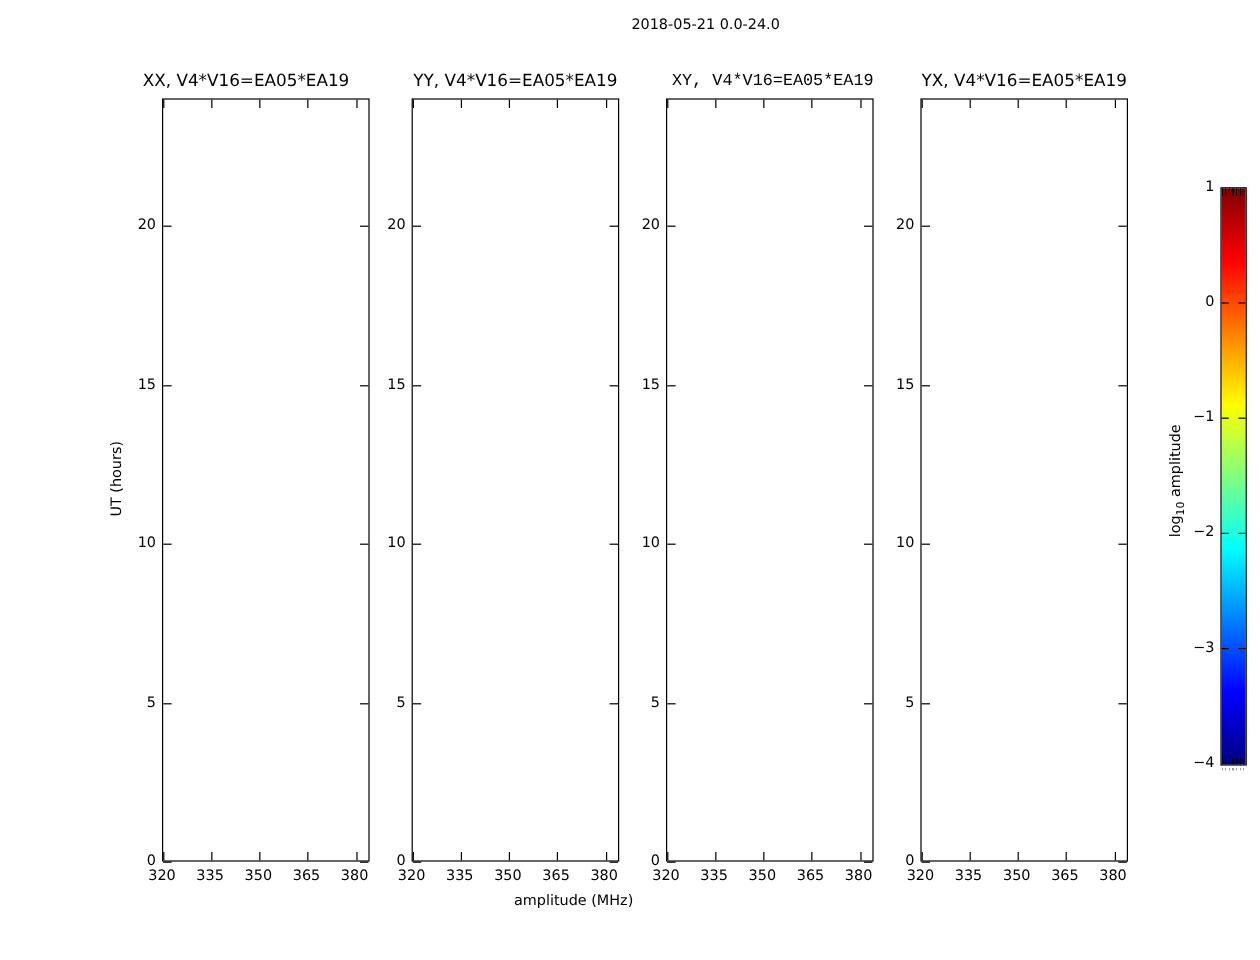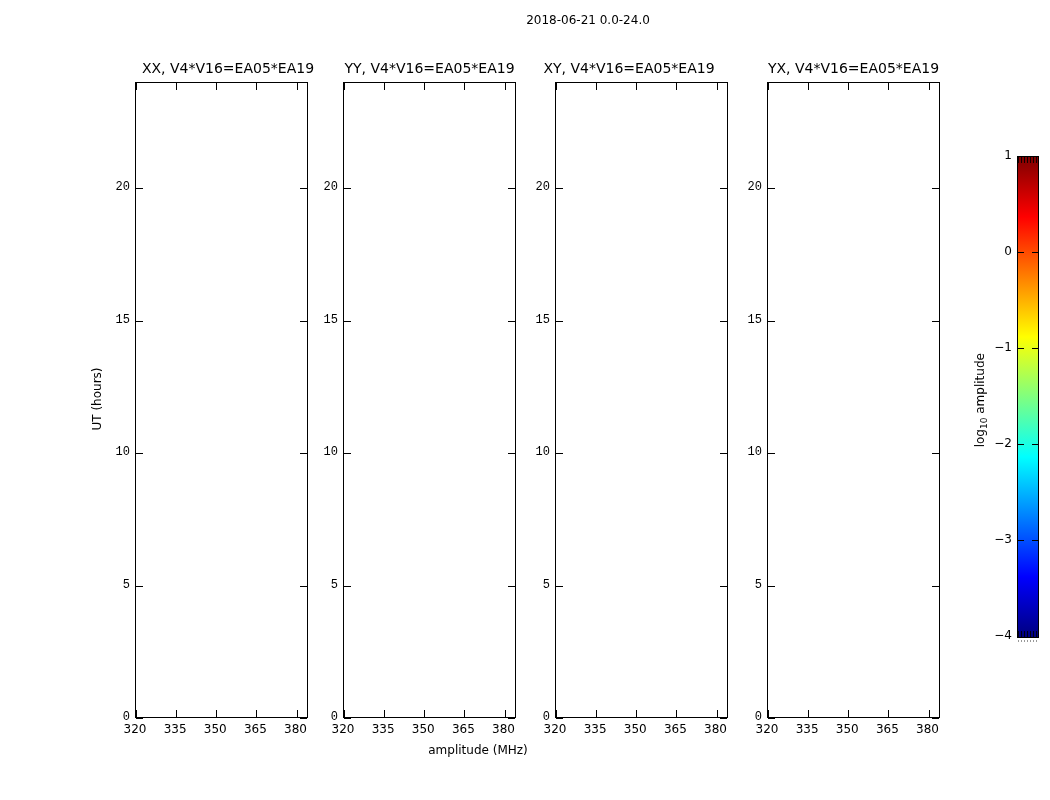--- a/index.html
+++ b/index.html
@@ -7,36 +7,36 @@
     position:relative;width:1050px;height:800px;background:#ffffff;
     font-family:"DejaVu Sans","Liberation Sans",sans-serif;color:#000;
     overflow:hidden;
   }
   .fig-title{position:absolute;top:13px;left:588px;transform:translateX(-50%);
     font-size:12px;white-space:nowrap;}
   .panel{position:absolute;border:1px solid #000;background:#fff;box-sizing:border-box;}
   .panel-title{position:absolute;transform:translateX(-50%);font-size:14px;white-space:nowrap;}
   .tick{position:absolute;background:#000;}
   .xtick-label{position:absolute;transform:translateX(-50%);font-size:12px;white-space:nowrap;}
-  .ytick-label{position:absolute;font-size:12px;text-align:right;white-space:nowrap;font-family:Liberation Mono, monospace;}
+  .ytick-label{position:absolute;font-size:12px;text-align:right;white-space:nowrap;}
   .axis-label{position:absolute;font-size:12px;white-space:nowrap;text-align:center;}
   .rot{transform:rotate(-90deg);}
   .cb-bar{position:absolute;border:1px solid #000;box-sizing:content-box;}
   .cb-comb{position:absolute;left:0;right:0;height:6px;
     background:repeating-linear-gradient(90deg, rgba(0,0,0,0.85) 0 1px, transparent 1px 3px);}
   .cb-dots{position:absolute;height:2px;
     background:repeating-linear-gradient(90deg,#999 0 1px,transparent 1px 3px);}
   .cb-tick-label{position:absolute;font-size:12px;text-align:right;white-space:nowrap;}
   sub{font-size:9px;}
 </style>
 </head>
 <body>
 
 <div id="figure">
-  <div class="fig-title">2018-06-21 0.0-24.0</div>
+  <div class="fig-title">2018-05-21 0.0-24.0</div>
 
   <div id="panels-root">
       <div class="panel" style="left: 135px; top: 82px; width: 173px; height: 636px;">
         <div class="tick" style="left: 0px; bottom: 0px; width: 1px; height: 7px;"></div>
         <div class="tick" style="left: 0px; top: 0px; width: 1px; height: 7px;"></div>
         <div class="tick" style="left: 40.1px; bottom: 0px; width: 1px; height: 7px;"></div>
         <div class="tick" style="left: 40.1px; top: 0px; width: 1px; height: 7px;"></div>
         <div class="tick" style="left: 80.3px; bottom: 0px; width: 1px; height: 7px;"></div>
         <div class="tick" style="left: 80.3px; top: 0px; width: 1px; height: 7px;"></div>
         <div class="tick" style="left: 120.4px; bottom: 0px; width: 1px; height: 7px;"></div>
@@ -47,21 +47,21 @@
         <div class="tick" style="right: 0px; top: 635px; width: 7px; height: 1px;"></div>
         <div class="tick" style="left: 0px; top: 502.5px; width: 7px; height: 1px;"></div>
         <div class="tick" style="right: 0px; top: 502.5px; width: 7px; height: 1px;"></div>
         <div class="tick" style="left: 0px; top: 370px; width: 7px; height: 1px;"></div>
         <div class="tick" style="right: 0px; top: 370px; width: 7px; height: 1px;"></div>
         <div class="tick" style="left: 0px; top: 237.5px; width: 7px; height: 1px;"></div>
         <div class="tick" style="right: 0px; top: 237.5px; width: 7px; height: 1px;"></div>
         <div class="tick" style="left: 0px; top: 105px; width: 7px; height: 1px;"></div>
         <div class="tick" style="right: 0px; top: 105px; width: 7px; height: 1px;"></div>
       </div>
-      <div class="panel-title" style="left: 228px; top: 60px;">XX, V4*V16=EA05*EA19</div>
+      <div class="panel-title" style="left: 205px; top: 60px;">XX, V4*V16=EA05*EA19</div>
       <div class="xtick-label" style="left: 135px; top: 722px;">320</div>
       <div class="xtick-label" style="left: 175.1px; top: 722px;">335</div>
       <div class="xtick-label" style="left: 215.3px; top: 722px;">350</div>
       <div class="xtick-label" style="left: 255.4px; top: 722px;">365</div>
       <div class="xtick-label" style="left: 295.5px; top: 722px;">380</div>
       <div class="ytick-label" style="left: 80px; width: 50px; top: 710px;">0</div>
       <div class="ytick-label" style="left: 80px; width: 50px; top: 577.5px;">5</div>
       <div class="ytick-label" style="left: 80px; width: 50px; top: 445px;">10</div>
       <div class="ytick-label" style="left: 80px; width: 50px; top: 312.5px;">15</div>
       <div class="ytick-label" style="left: 80px; width: 50px; top: 180px;">20</div>
@@ -113,21 +113,21 @@
         <div class="tick" style="right: 0px; top: 635px; width: 7px; height: 1px;"></div>
         <div class="tick" style="left: 0px; top: 502.5px; width: 7px; height: 1px;"></div>
         <div class="tick" style="right: 0px; top: 502.5px; width: 7px; height: 1px;"></div>
         <div class="tick" style="left: 0px; top: 370px; width: 7px; height: 1px;"></div>
         <div class="tick" style="right: 0px; top: 370px; width: 7px; height: 1px;"></div>
         <div class="tick" style="left: 0px; top: 237.5px; width: 7px; height: 1px;"></div>
         <div class="tick" style="right: 0px; top: 237.5px; width: 7px; height: 1px;"></div>
         <div class="tick" style="left: 0px; top: 105px; width: 7px; height: 1px;"></div>
         <div class="tick" style="right: 0px; top: 105px; width: 7px; height: 1px;"></div>
       </div>
-      <div class="panel-title" style="left: 629px; top: 60px;">XY, V4*V16=EA05*EA19</div>
+      <div class="panel-title" style="left: 644px; top: 60px; font-family: Liberation Mono, monospace;">XY, V4*V16=EA05*EA19</div>
       <div class="xtick-label" style="left: 555px; top: 722px;">320</div>
       <div class="xtick-label" style="left: 595.1px; top: 722px;">335</div>
       <div class="xtick-label" style="left: 635.3px; top: 722px;">350</div>
       <div class="xtick-label" style="left: 675.4px; top: 722px;">365</div>
       <div class="xtick-label" style="left: 715.5px; top: 722px;">380</div>
       <div class="ytick-label" style="left: 500px; width: 50px; top: 710px;">0</div>
       <div class="ytick-label" style="left: 500px; width: 50px; top: 577.5px;">5</div>
       <div class="ytick-label" style="left: 500px; width: 50px; top: 445px;">10</div>
       <div class="ytick-label" style="left: 500px; width: 50px; top: 312.5px;">15</div>
       <div class="ytick-label" style="left: 500px; width: 50px; top: 180px;">20</div>

